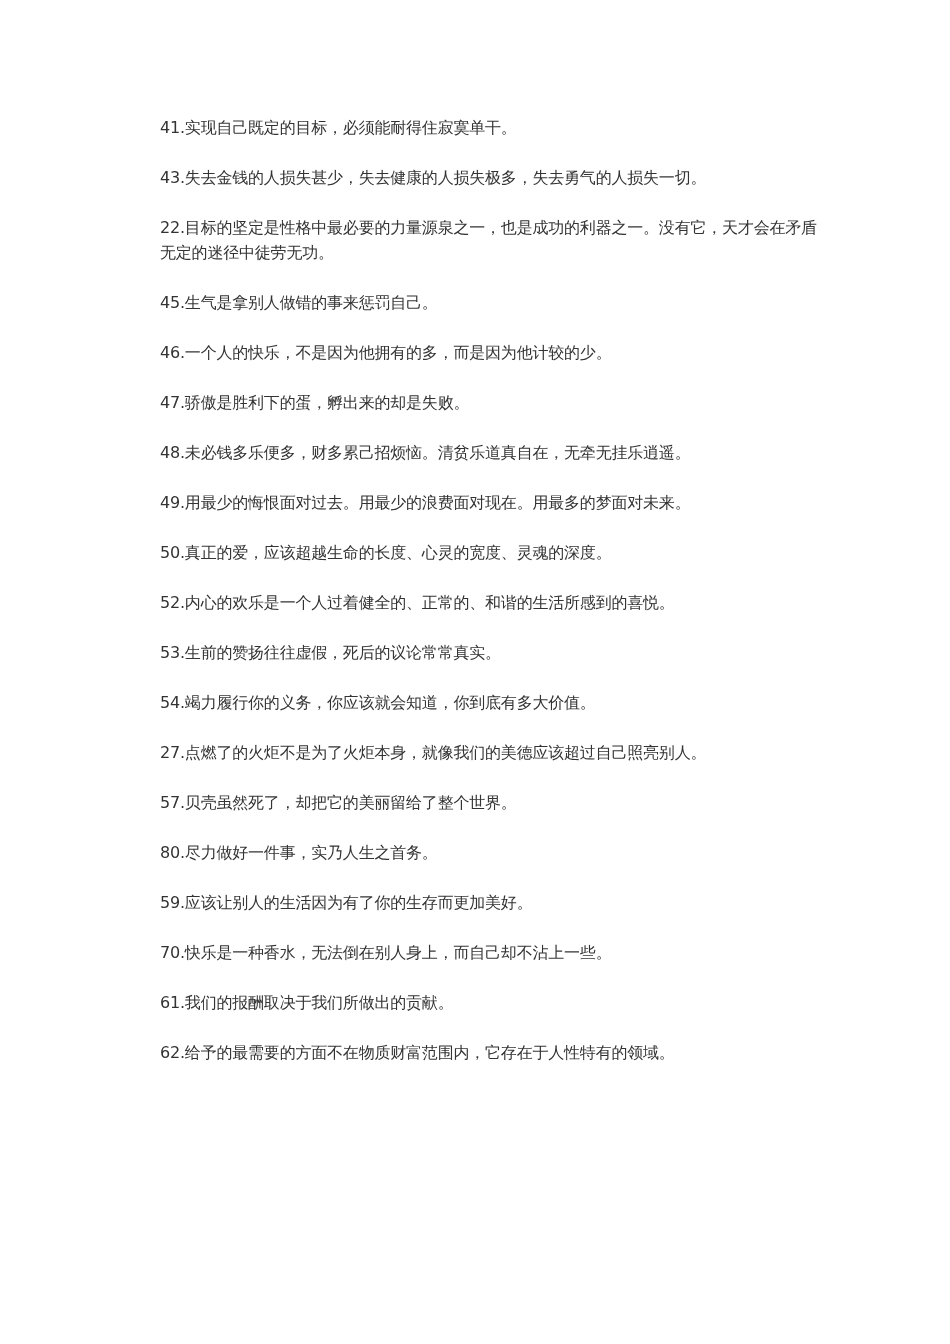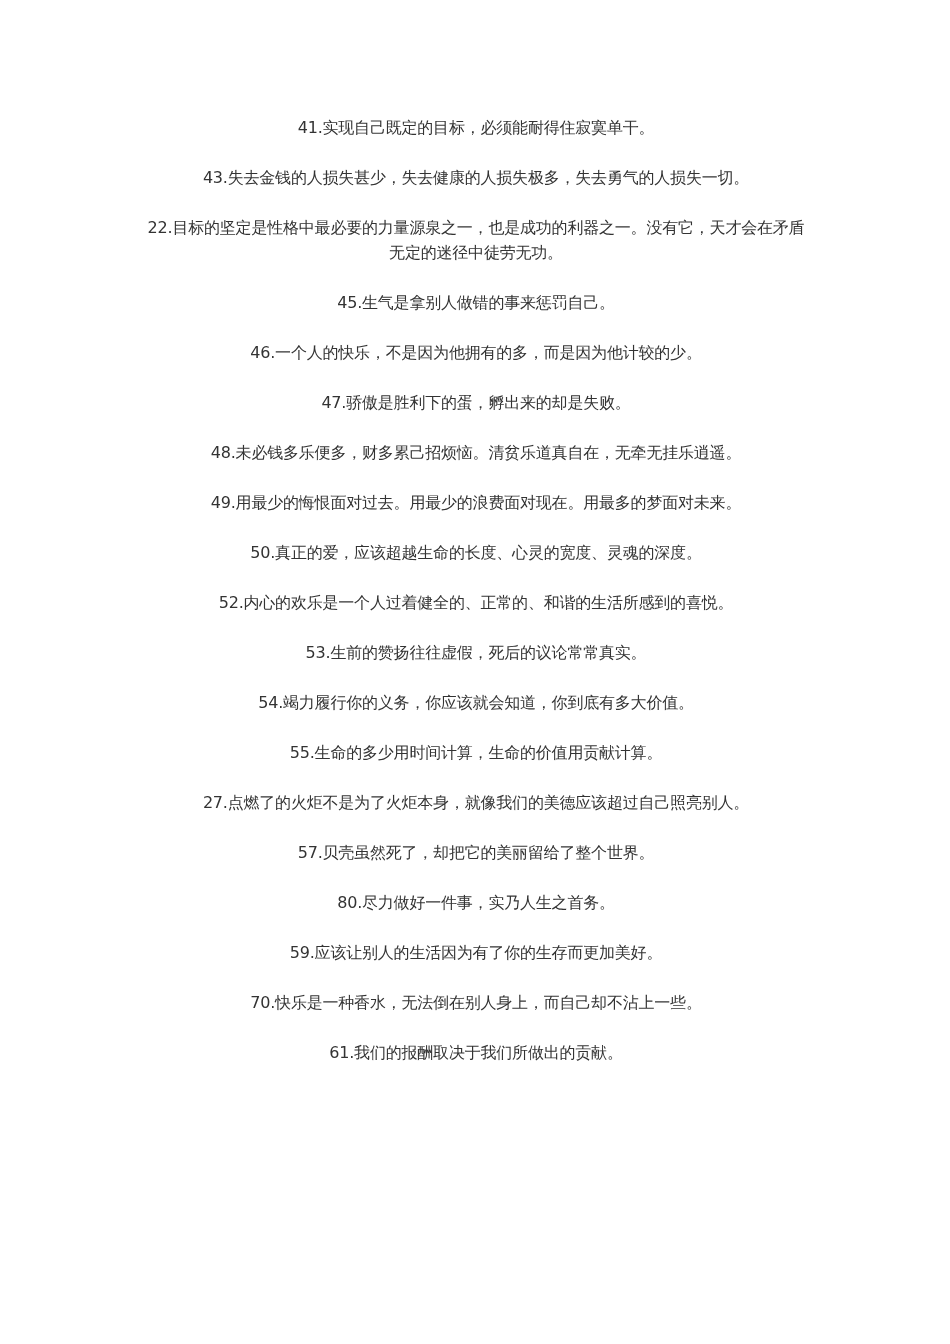--- a/index.html
+++ b/index.html
@@ -10,24 +10,23 @@
     body {
       width: 950px;
       height: 1344px;
       position: relative;
       overflow: hidden;
       font-family: "DejaVu Sans", "Liberation Sans", sans-serif;
       color: #333333;
     }
     .page {
       position: absolute;
-      left: 142px;
+      left: 160px;
       top: 115px;
       width: 668px;
-      text-align: center;
     }
     .quote {
       font-size: 16px;
       line-height: 25px;
       margin: 0 0 25px 0;
       letter-spacing: -0.2px;
       word-break: break-all;
     }
   </style>
 </head>
@@ -39,20 +38,20 @@
   <p class="quote">22.目标的坚定是性格中最必要的力量源泉之一，也是成功的利器之一。没有它，天才会在矛盾无定的迷径中徒劳无功。</p>
   <p class="quote">45.生气是拿别人做错的事来惩罚自己。</p>
   <p class="quote">46.一个人的快乐，不是因为他拥有的多，而是因为他计较的少。</p>
   <p class="quote">47.骄傲是胜利下的蛋，孵出来的却是失败。</p>
   <p class="quote">48.未必钱多乐便多，财多累己招烦恼。清贫乐道真自在，无牵无挂乐逍遥。</p>
   <p class="quote">49.用最少的悔恨面对过去。用最少的浪费面对现在。用最多的梦面对未来。</p>
   <p class="quote">50.真正的爱，应该超越生命的长度、心灵的宽度、灵魂的深度。</p>
   <p class="quote">52.内心的欢乐是一个人过着健全的、正常的、和谐的生活所感到的喜悦。</p>
   <p class="quote">53.生前的赞扬往往虚假，死后的议论常常真实。</p>
   <p class="quote">54.竭力履行你的义务，你应该就会知道，你到底有多大价值。</p>
-  <p class="quote">55.生命的多少用时间计算，生命的价值用贡献计算。</p>
   <p class="quote">27.点燃了的火炬不是为了火炬本身，就像我们的美德应该超过自己照亮别人。</p>
   <p class="quote">57.贝壳虽然死了，却把它的美丽留给了整个世界。</p>
   <p class="quote">80.尽力做好一件事，实乃人生之首务。</p>
   <p class="quote">59.应该让别人的生活因为有了你的生存而更加美好。</p>
   <p class="quote">70.快乐是一种香水，无法倒在别人身上，而自己却不沾上一些。</p>
   <p class="quote">61.我们的报酬取决于我们所做出的贡献。</p>
+  <p class="quote">62.给予的最需要的方面不在物质财富范围内，它存在于人性特有的领域。</p>
 </div>
 
 </body></html>

